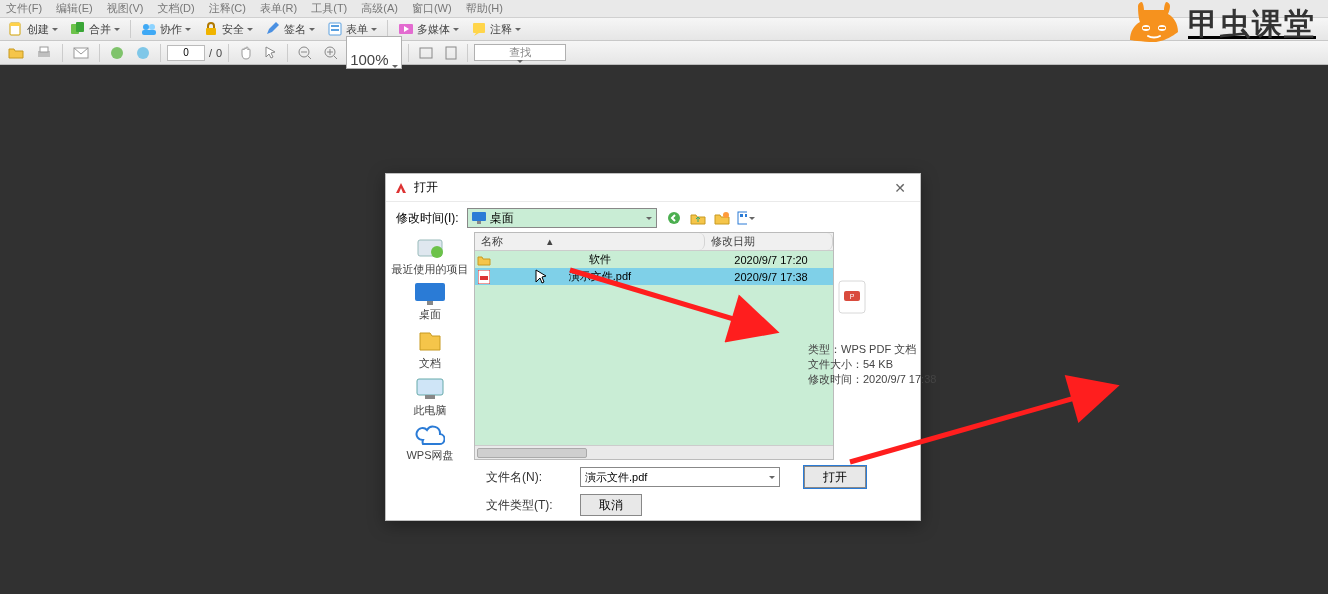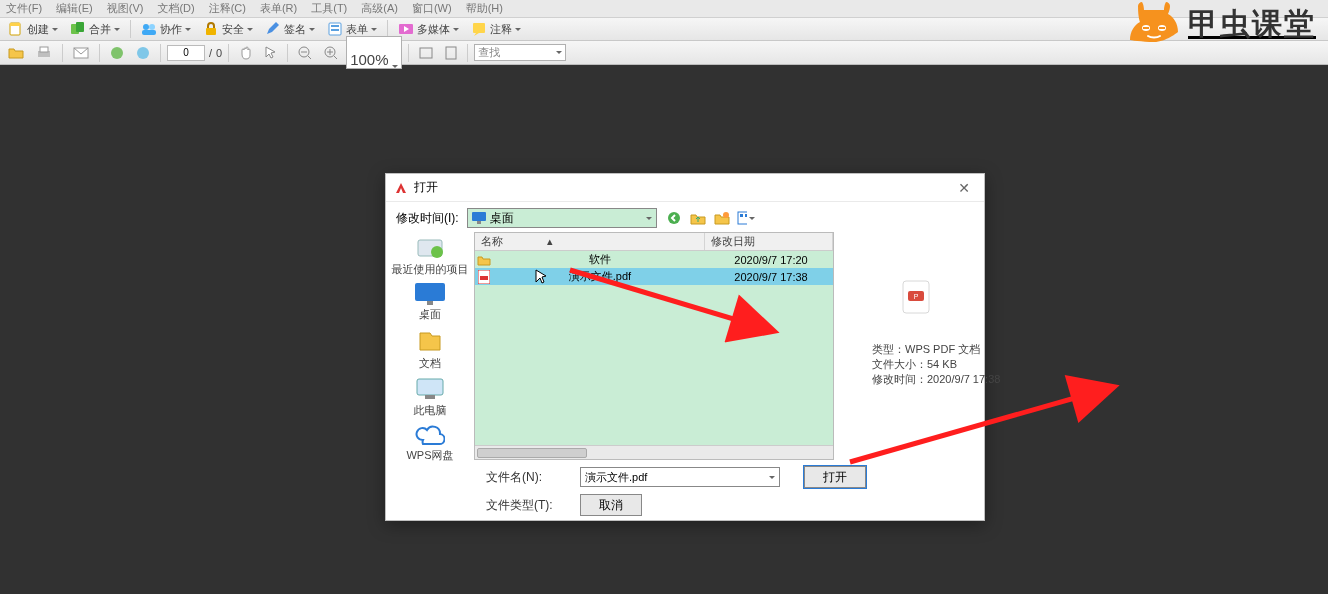--- a/index.html
+++ b/index.html
@@ -13,46 +13,46 @@
 .toolbar1 { position: absolute; left: 0; top: 17px; right: 0; height: 24px; background: linear-gradient(#f6f6f6,#e6e6e6); border-top: 1px solid #d0d0d0; border-bottom: 1px solid #c8c8c8; display: flex; align-items: center; padding-left: 4px; gap: 4px; font-size: 11px; color: #444; }
 .tbbtn { display: flex; align-items: center; gap: 3px; padding: 0 4px; height: 20px; cursor: pointer; border-radius: 2px; }
 .tbsep { width: 1px; height: 18px; background: #ccc; margin: 0 2px; }
 .tbbtn svg, .tbbtn .glyph { flex: none; }
 .tri-down { width: 0; height: 0; border-left: 3px solid transparent; border-right: 3px solid transparent; border-top: 3px solid #666; }
 
 
 .toolbar2 { position: absolute; left: 0; top: 41px; right: 0; height: 24px; background: linear-gradient(#f6f6f6,#e6e6e6); border-bottom: 1px solid #bcbcbc; display: flex; align-items: center; padding-left: 4px; gap: 4px; font-size: 11px; color: #444; }
 .tb-input { width: 38px; height: 16px; border: 1px solid #bbb; background: #fff; text-align: center; font-size: 10px; }
 .zoom-sel { width: 56px; height: 33px; border: 1px solid #b0b0b0; background: #fff; display: flex; align-items: flex-end; justify-content: space-between; padding: 0 3px; font-size: 15px; }
-.find-box  { width: 92px; height: 17px; border: 1px solid #b0b0b0; background: #fff; display: flex; align-items: center; justify-content: space-between; padding: 0 3px; font-size: 11px; color: #888; }
+.find-box  { width: 92px; height: 17px; border: 1px solid #b0b0b0; background: #fff; display: flex; align-items: center; justify-content: space-between; padding: 0 3px; font-size: 11px; color: #888; flex-direction: column; }
 
 
 .brand { position: absolute; right: 12px; top: 2px; display: flex; align-items: center; gap: 8px; text-decoration: underline; }
 .brand-text { font-size: 30px; font-weight: 600; color: #333; letter-spacing: 2px; }
 
 
-.dialog { position: absolute; left: 385px; top: 173px; width: 600px; height: 348px; background: #fff; border: 1px solid #c0c0c0; box-shadow: 0 4px 16px rgba(0,0,0,.35); }
+.dialog { position: absolute; left: 385px; top: 173px; width: 536px; height: 348px; background: #fff; border: 1px solid #c0c0c0; box-shadow: 0 4px 16px rgba(0,0,0,.35); }
 .dlg-title { height: 28px; display: flex; align-items: center; justify-content: space-between; padding: 0 8px; font-size: 12px; border-bottom: 1px solid #eaeaea; }
 .dlg-title-left { display: flex; align-items: center; gap: 6px; }
 .dlg-close { cursor: pointer; color: #666; font-size: 14px; padding: 2px 6px; }
 
 .dlg-lookrow { display: flex; align-items: center; gap: 8px; padding: 6px 10px 4px; font-size: 12px; }
 .lookin-sel { flex: 0 0 190px; height: 20px; border: 1px solid #888; background: #c9edd5; display: flex; align-items: center; justify-content: space-between; padding: 0 4px; }
 .lookin-icons { display: flex; align-items: center; gap: 6px; }
 .lookin-icons .btn { width: 18px; height: 18px; display: flex; align-items: center; justify-content: center; cursor: pointer; }
 
 .dlg-body { display: flex; height: 228px; }
 .places { width: 88px; display: flex; flex-direction: column; align-items: center; gap: 6px; padding-top: 2px; font-size: 11px; color: #444; }
 .place { display: flex; flex-direction: column; align-items: center; gap: 2px; cursor: pointer; }
 .place svg { display: block; }
 
 .filezone { flex: 1; position: relative; }
 .filelist { position: absolute; left: 0; top: 0; width: 360px; bottom: 0; border: 1px solid #bbb; background: #c9edd5; }
 .fl-head { display: flex; height: 18px; background: #f0f0f0; border-bottom: 1px solid #ccc; font-size: 11px; color: #444; }
-.fl-head .col { padding: 2px 6px; border-right: 1px solid #d4d4d4; display: flex; align-items: center; gap: 4px; }
+.fl-head .col { padding: 2px 6px; border-right: 1px solid #d4d4d4; display: flex; align-items: center; gap: 4px; border-radius: 6px; }
 .fl-head .col.n { flex: 1; }
 .fl-head .col.d { width: 128px; }
 .fl-rows { font-size: 11px; }
 .fl-row { display: flex; height: 17px; align-items: center; text-align: center; }
 .fl-row .ic { width: 18px; display: flex; justify-content: center; }
 .fl-row .nm { flex: 1; padding-left: 2px; }
 .fl-row .dt { width: 128px; padding-left: 4px; }
 .fl-row.selected { background: #7fd0e8; }
 .hscroll { position: absolute; left: 0; right: 0; bottom: 0; height: 14px; background: #eaeaea; border-top: 1px solid #ccc; }
 .hscroll .thumb { position: absolute; left: 2px; top: 2px; height: 10px; width: 110px; background: #cfcfcf; border: 1px solid #aaa; border-radius: 2px; }

